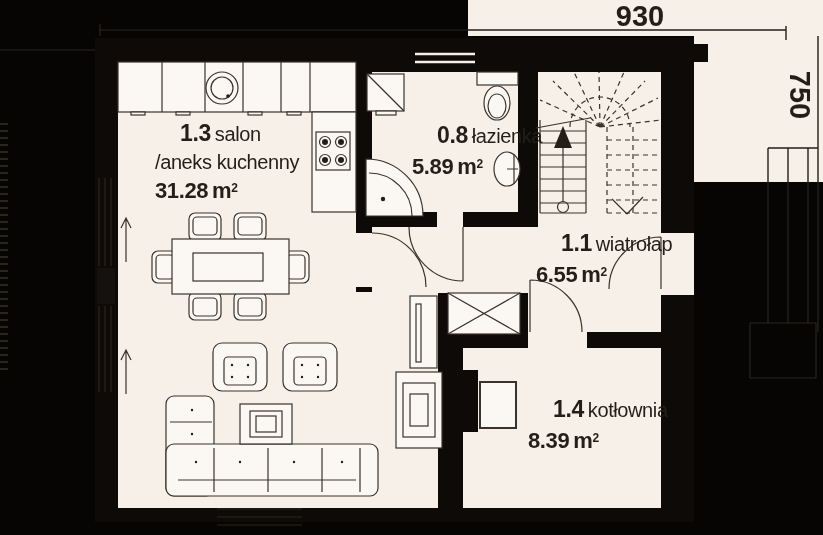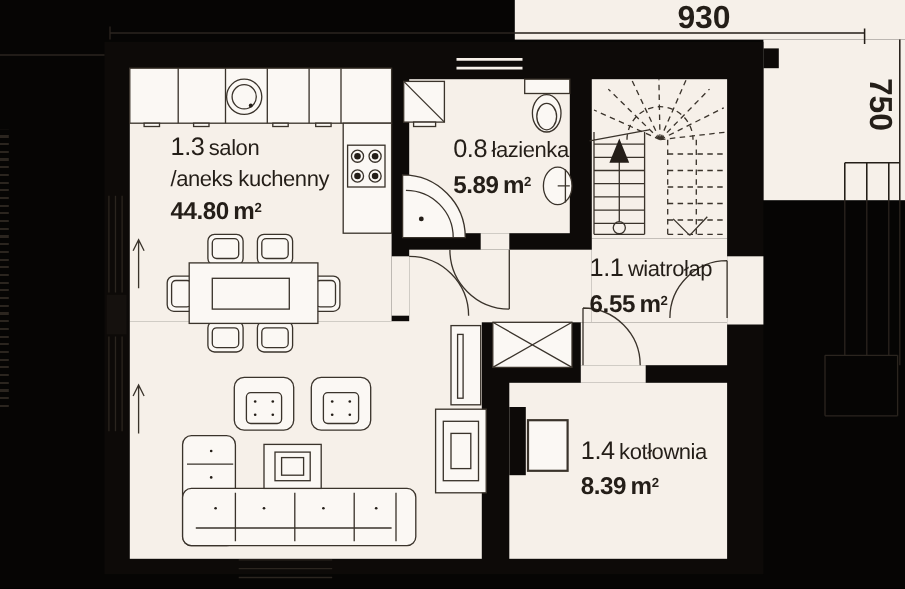--- a/index.html
+++ b/index.html
@@ -13,21 +13,21 @@
   .lnf{fill:var(--furn,#fbf8f4);stroke:var(--line,#3a332b);stroke-width:1.2;}
   .ln{fill:none;stroke:var(--line,#3a332b);stroke-width:1.2;}
   .thick{stroke-width:2;}
   .dash{stroke-dasharray:5 4;}
   .inkln{fill:none;stroke:var(--ink,#241e18);stroke-width:1.4;}
   .faint{fill:none;stroke:var(--faint,#2b251f);stroke-width:1.2;}
   .fillink{fill:var(--ink,#241e18);stroke:none;}
   .paperln{fill:none;stroke:var(--paper,#f6f0e9);stroke-width:2.5;}
   
   .label{position:absolute;color:var(--ink,#241e18);letter-spacing:-0.4px;line-height:26px;white-space:nowrap;}
-  .rid{font-size:23px;font-weight:400;}
+  .rid{font-size:23px;font-weight:700;margin-left:25px;}
   .rnm{font-size:20px;font-weight:400;}
   .rar{font-size:22px;font-weight:800;}
   .label sup{font-size:12px;font-weight:800;}
   .dim{position:absolute;color:var(--ink,#241e18);font-size:29px;font-weight:800;text-align:center;}
   #dim-h{left:570px;top:0;width:140px;}
   #dim-v{left:740px;top:79px;width:120px;height:32px;transform:rotate(90deg);}
   #left-ticks{position:absolute;left:0;top:118px;width:8px;height:252px;
      background:repeating-linear-gradient(to bottom,transparent 0 5px,var(--faint,#2b251f) 5px 7px);}
 </style>
 </head>
@@ -237,21 +237,21 @@
 </svg>
 
 <div id="left-ticks"></div>
 
 <div id="dim-h" class="dim">930</div>
 <div id="dim-v" class="dim">750</div>
 
 <div class="label" style="left:155px;top:120px">
   <div><span class="rid">1.3</span> <span class="rnm">salon</span></div>
   <div class="rnm">/aneks kuchenny</div>
-  <div><span class="rar">44.80</span> <span class="rar">m</span><sup>2</sup></div>
+  <div><span class="rar">31.28</span> <span class="rar">m</span><sup>2</sup></div>
 </div>
 
 <div class="label" style="left:412px;top:122px">
   <div><span class="rid">0.8</span> <span class="rnm">łazienka</span></div>
   <div><span class="rar">5.89</span> <span class="rar">m</span><sup>2</sup></div>
 </div>
 
 <div class="label" style="left:536px;top:230px">
   <div><span class="rid">1.1</span> <span class="rnm">wiatrołap</span></div>
   <div><span class="rar">6.55</span> <span class="rar">m</span><sup>2</sup></div>

